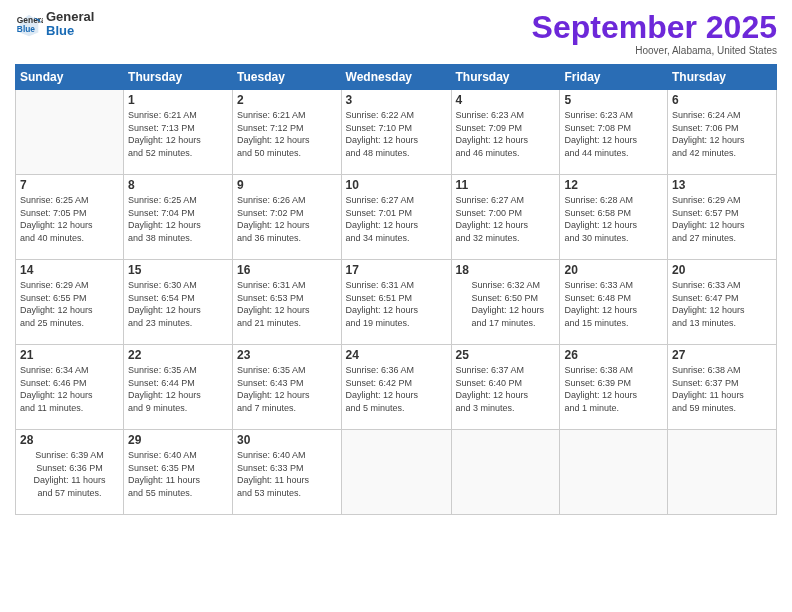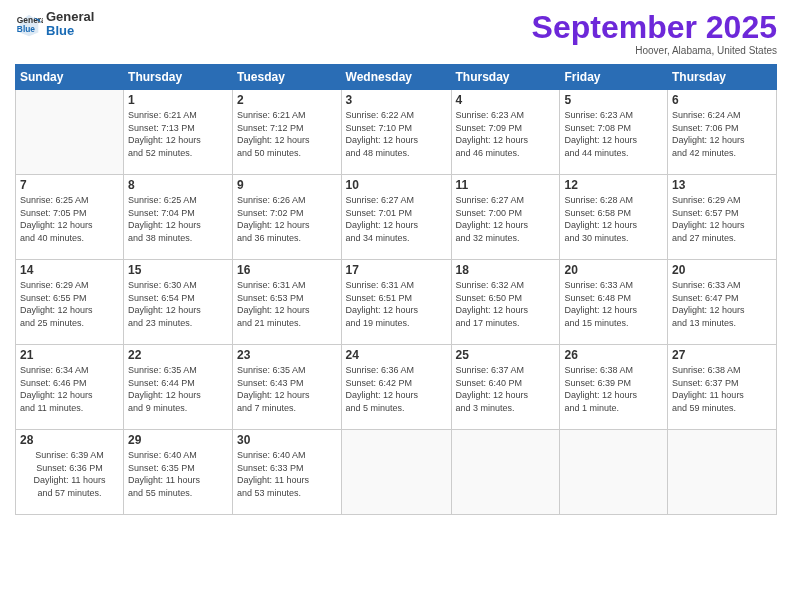--- a/index.html
+++ b/index.html
@@ -251,21 +251,21 @@
           </td>
           <td>
             <span class="day-num">17</span>
             <div class="day-info" style="white-space: pre-line;">Sunrise: 6:31 AM
 Sunset: 6:51 PM
 Daylight: 12 hours
 and 19 minutes.</div>
           </td>
           <td>
             <span class="day-num">18</span>
-            <div class="day-info" style="white-space: pre-line;">Sunrise: 6:32 AM
+            <div class="day-info" style="white-space: pre-line; margin-left: 16px;">Sunrise: 6:32 AM
 Sunset: 6:50 PM
 Daylight: 12 hours
 and 17 minutes.</div>
           </td>
           <td>
             <span class="day-num">20</span>
             <div class="day-info" style="white-space: pre-line;">Sunrise: 6:33 AM
 Sunset: 6:48 PM
 Daylight: 12 hours
 and 15 minutes.</div>

